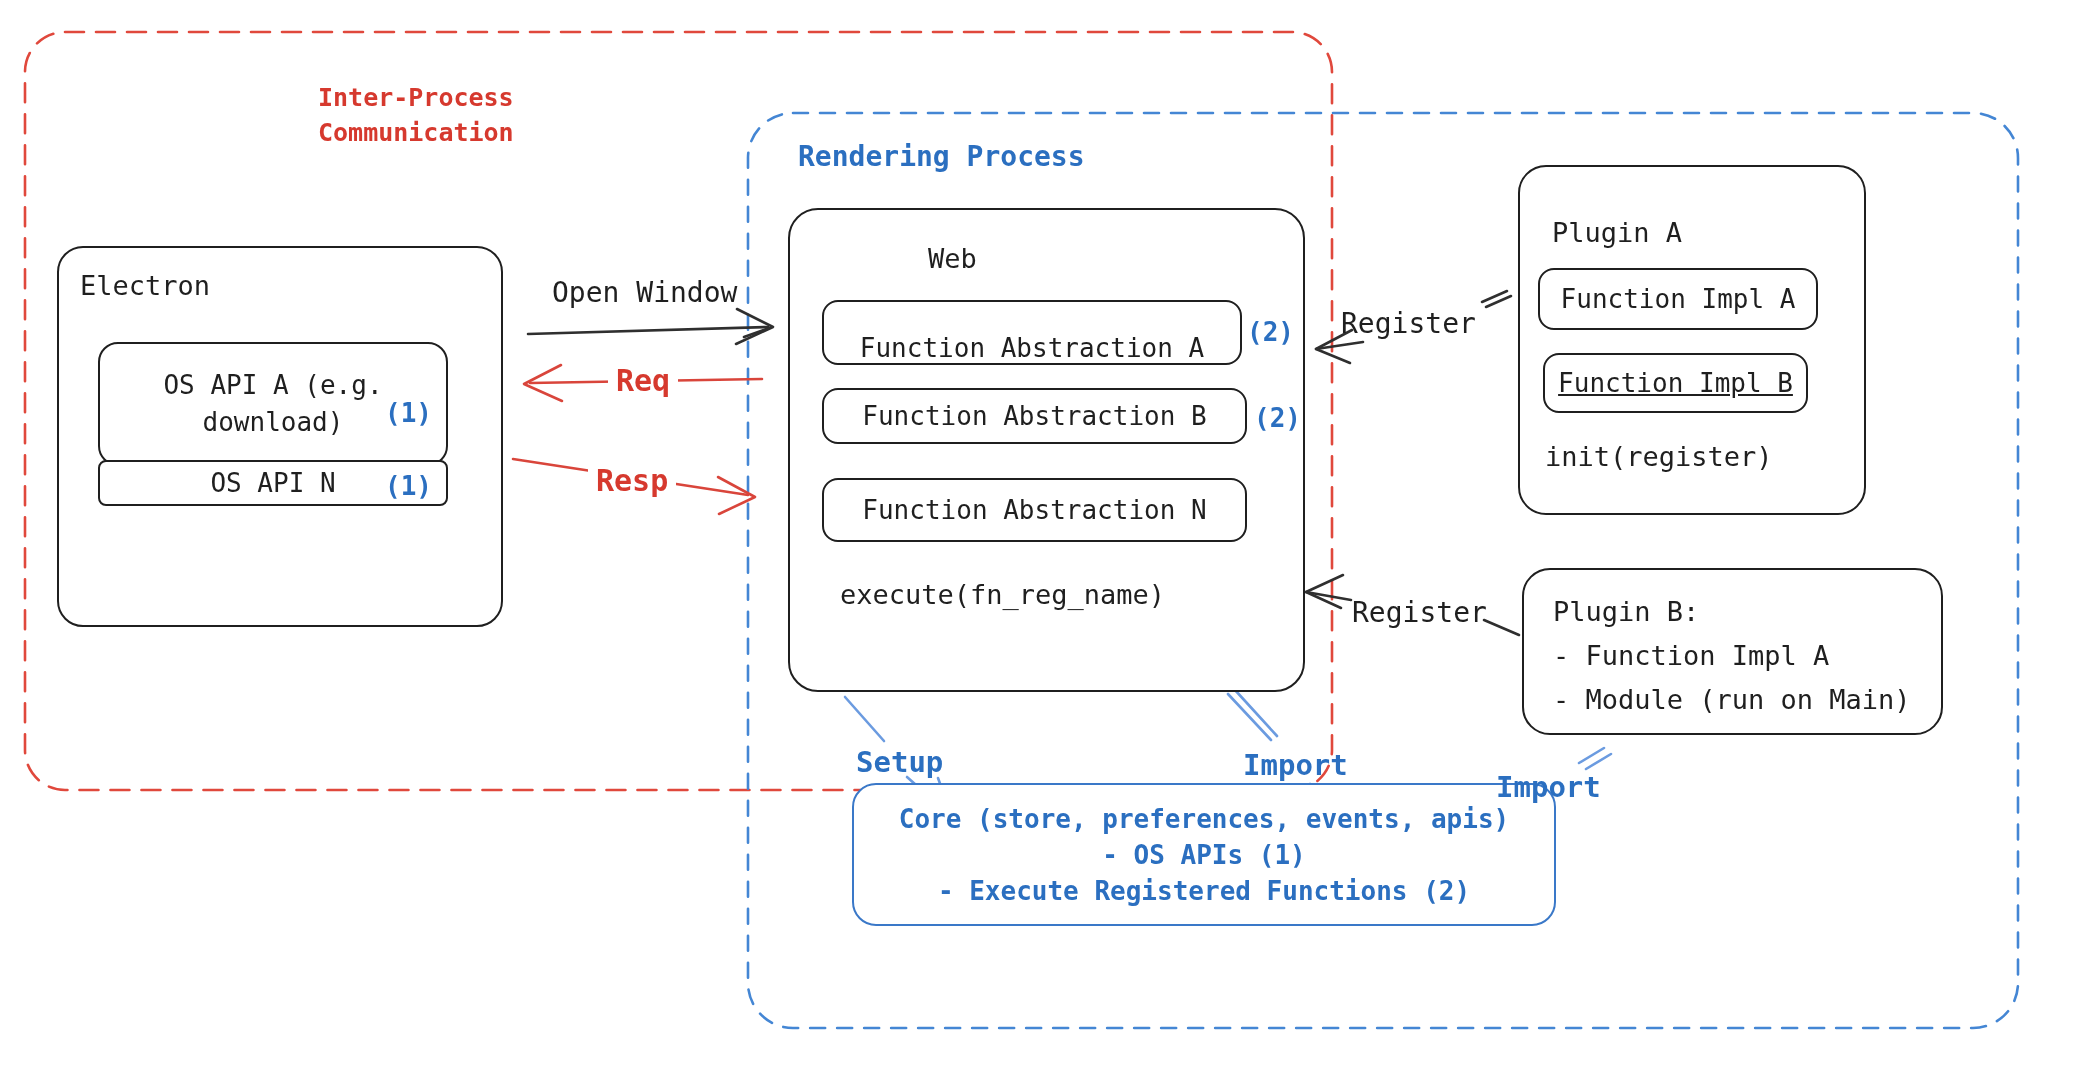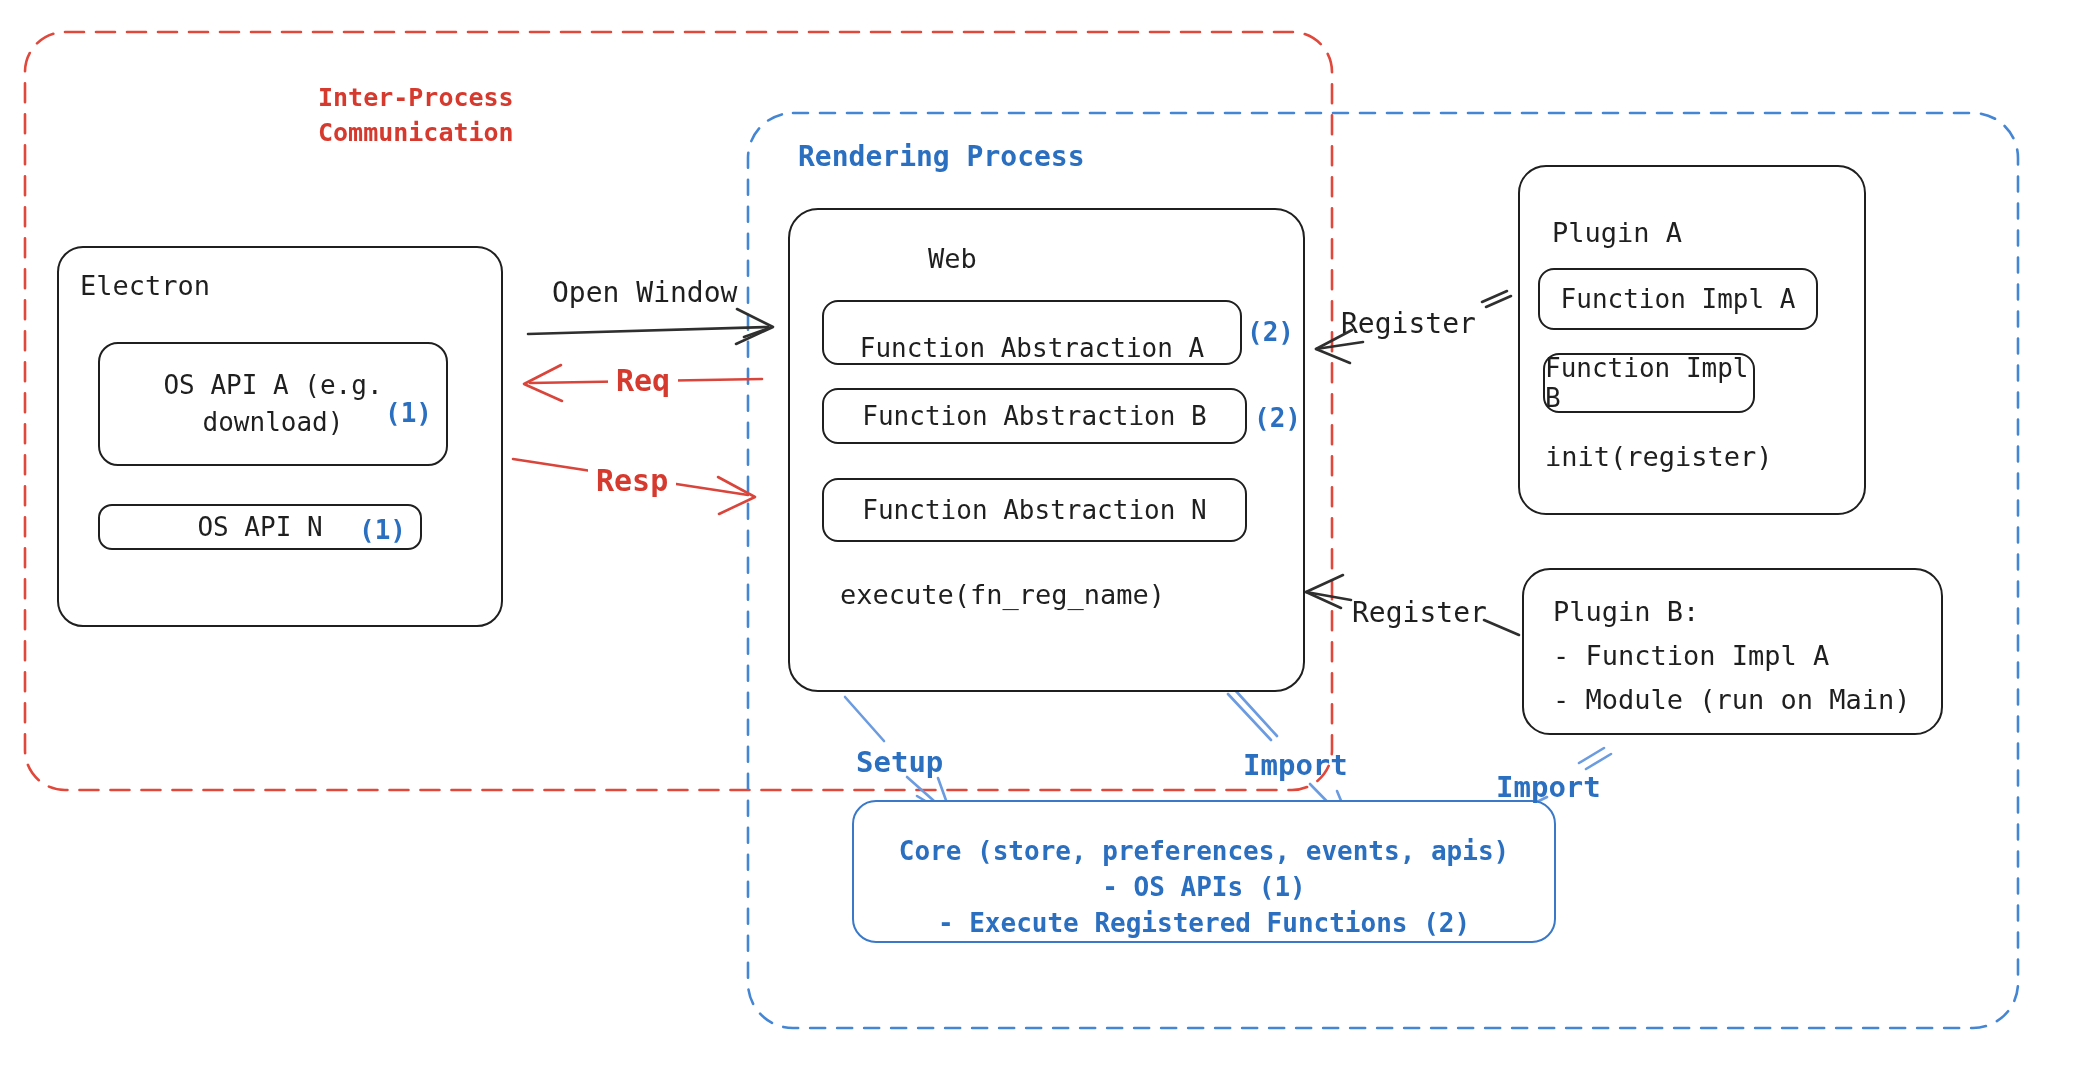--- a/index.html
+++ b/index.html
@@ -92,21 +92,21 @@
 
   <div class="box" style="left:57px;top:246px;width:446px;height:381px;border-radius:26px;"></div>
   <div class="lbl" style="left:80px;top:270px;font-size:27px;">Electron</div>
 
   <div class="box flexc" style="left:98px;top:342px;width:350px;height:124px;border-radius:20px;">
     <span class="lbl" style="position:static;font-size:26px;line-height:37px;text-align:center;">OS API A (e.g.
 download)</span>
     <span class="badge" style="right:14px;top:54px;font-size:26px;">(1)</span>
   </div>
 
-  <div class="box flexc" style="left:98px;top:460px;width:324px;height:46px;border-radius:14px;margin-top:44px;">
+  <div class="box flexc" style="left:98px;top:460px;width:350px;height:46px;border-radius:8px;">
     <span style="font-size:26px;">OS API N</span>
     <span class="badge" style="right:14px;top:9px;font-size:26px;">(1)</span>
   </div>
 
   <div class="box" style="left:788px;top:208px;width:517px;height:484px;border-radius:30px;"></div>
   <div class="lbl" style="left:928px;top:243px;font-size:27px;">Web</div>
 
   <div class="box flexc" style="left:822px;top:300px;width:420px;height:65px;border-radius:16px;align-items:flex-end;">
     <span style="font-size:26px;">Function Abstraction A</span>
   </div>
@@ -121,31 +121,31 @@
     <span style="font-size:26px;">Function Abstraction N</span>
   </div>
 
   <div class="lbl" style="left:840px;top:579px;font-size:27px;">execute(fn_reg_name)</div>
 
   <div class="box" style="left:1518px;top:165px;width:348px;height:350px;border-radius:28px;"></div>
   <div class="lbl" style="left:1552px;top:217px;font-size:27px;">Plugin A</div>
   <div class="box flexc" style="left:1538px;top:268px;width:280px;height:62px;border-radius:16px;">
     <span style="font-size:26px;">Function Impl A</span>
   </div>
-  <div class="box flexc" style="left:1543px;top:353px;width:212px;height:60px;border-radius:16px;">
+  <div class="box flexc" style="left:1543px;top:353px;width:265px;height:60px;border-radius:16px;text-decoration:underline;">
     <span style="font-size:26px;">Function Impl B</span>
   </div>
   <div class="lbl" style="left:1545px;top:441px;font-size:27px;">init(register)</div>
 
   <div class="box" style="left:1522px;top:568px;width:421px;height:167px;border-radius:28px;"></div>
   <div class="lbl" style="left:1553px;top:590px;font-size:27px;line-height:44px;">Plugin B:
 - Function Impl A
 - Module (run on Main)</div>
 
-  <div class="box flexc" style="left:852px;top:800px;width:704px;height:143px;border-radius:24px;border-color:var(--core-border);align-items:flex-end;">
+  <div class="box flexc" style="left:852px;top:783px;width:704px;height:143px;border-radius:24px;border-color:var(--core-border);">
     <span class="blue-t bold" style="font-size:26px;line-height:36px;text-align:center;white-space:pre;">Core (store, preferences, events, apis)
 - OS APIs (1)
 - Execute Registered Functions (2)</span>
   </div>
 
   <div class="lbl" style="left:552px;top:276px;font-size:28px;">Open Window</div>
   <div class="lbl red-t bold gapbg" style="left:608px;top:363px;font-size:30px;">Req</div>
   <div class="lbl red-t bold gapbg" style="left:588px;top:463px;font-size:30px;">Resp</div>
   <div class="lbl" style="left:1341px;top:307px;font-size:28px;">Register</div>
   <div class="lbl" style="left:1352px;top:596px;font-size:28px;">Register</div>

